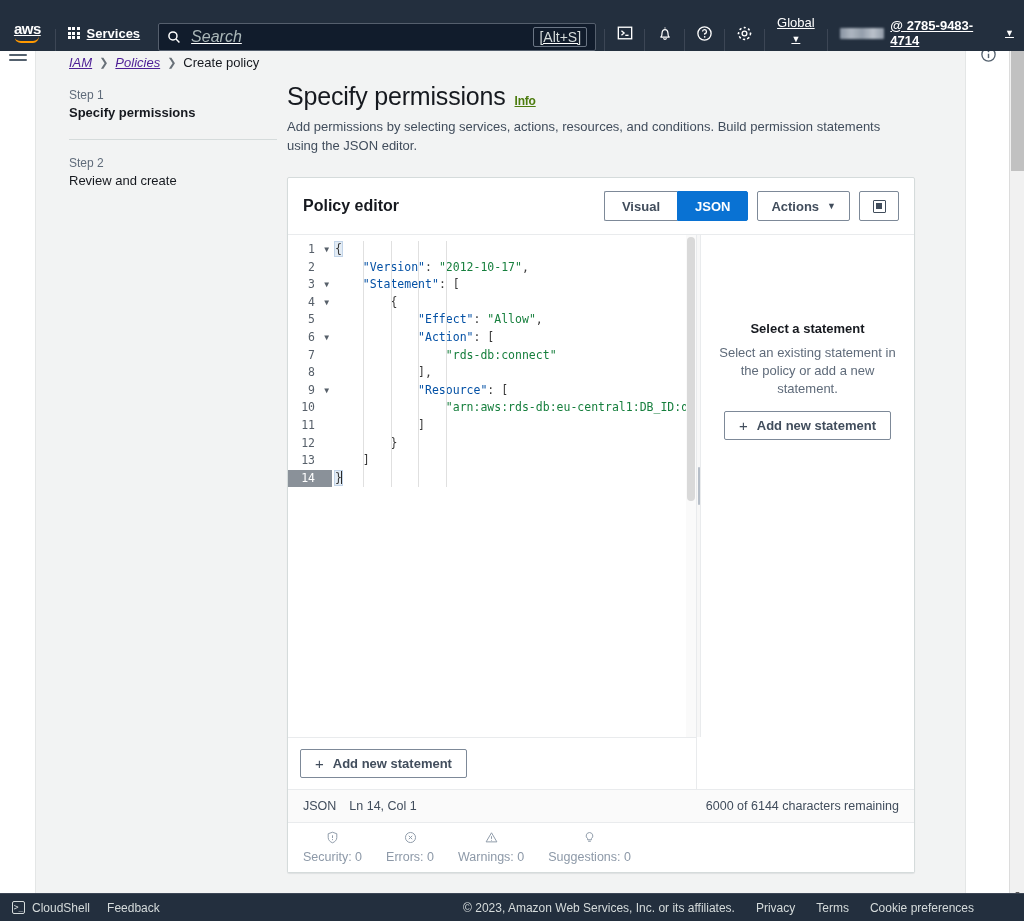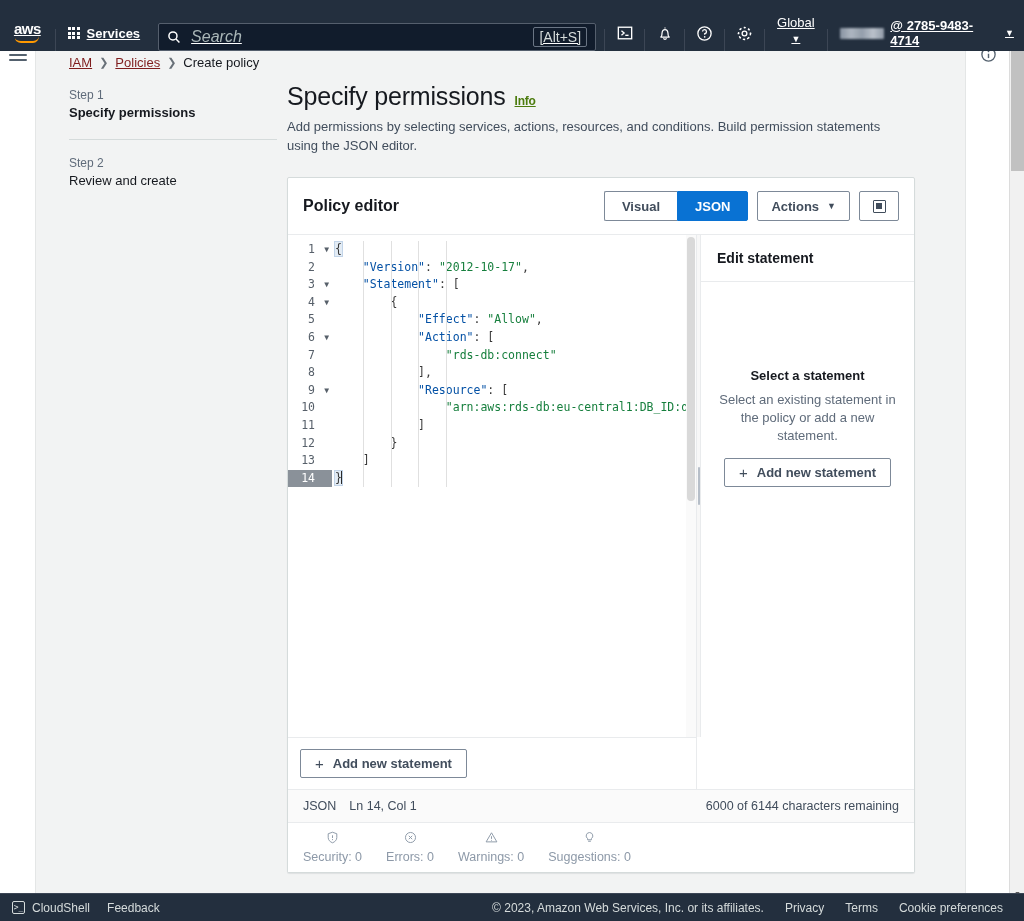--- a/index.html
+++ b/index.html
@@ -105,21 +105,21 @@
 
   
   .content {
     position: absolute; top: 36px; left: 36px; width: 944px; height: 865px;
     background: #f2f3f3; overflow: hidden;
   }
   .breadcrumb {
     display: flex; align-items: center; gap: 7px;
     padding: 19px 0 0 33px; font-size: 13px; color: #16191f;
   }
-  .breadcrumb a { color: #7f1d1d; text-decoration: underline; cursor: pointer; }
+  .breadcrumb a { color: #4c1d95; text-decoration: underline; cursor: pointer; font-style: italic; }
   .bc-sep { color: #687078; font-size: 11px; }
   .bc-current { color: #16191f; }
 
   .layout { display: flex; padding: 12px 0 0 33px; }
   .steps { width: 218px; flex: 0 0 218px; padding-top: 6px; }
   .step-num { font-size: 12px; color: #5f6b7a; margin-bottom: 3px; }
   .step-name { font-size: 13px; color: #16191f; }
   .step-name.active { font-weight: bold; }
   .step-div { height: 1px; background: #d5dbdb; margin: 19px 10px 16px 0; }
 
@@ -267,21 +267,21 @@
     border-top: 1px solid #3c4655;
   }
   .bb-left { display: flex; align-items: center; gap: 17px; padding-left: 12px; }
   .bb-cloudshell { display: flex; align-items: center; gap: 7px; cursor: pointer; }
   .cs-icon {
     width: 13px; height: 13px; border: 1.4px solid #d5dbdb; border-radius: 2px;
     font-size: 8px; display: flex; align-items: center; justify-content: center;
     font-family: "DejaVu Sans Mono", monospace; line-height: 1;
   }
   .bb-right {
-    margin-left: auto; display: flex; align-items: center; gap: 21px; padding-right: 21px;
+    margin-left: auto; display: flex; align-items: center; gap: 21px; padding-right: 50px;
   }
   .bb-right a, .bb-left a { color: #d5dbdb; text-decoration: none; cursor: pointer; }
   .bb-copy { color: #d5dbdb; }
 </style>
 </head>
 <body>
 
 <div class="topnav">
   <div class="aws-logo">
     <div class="mark">aws</div>
@@ -470,21 +470,20 @@
                 </div>
             </div>
             <div class="code-scroll-track">
               <div class="code-scroll-thumb"></div>
             </div>
           </div>
 
           <div class="v-divider"></div>
 
           <div class="side-pane">
-            <div class="side-head">Edit statement</div>
             <div class="side-empty">
               <h4>Select a statement</h4>
               <p>Select an existing statement in the policy or add a new statement.</p>
               <button class="btn-add">
                 <span class="plus">+</span>
                 <span>Add new statement</span>
               </button>
             </div>
           </div>
         </div>

